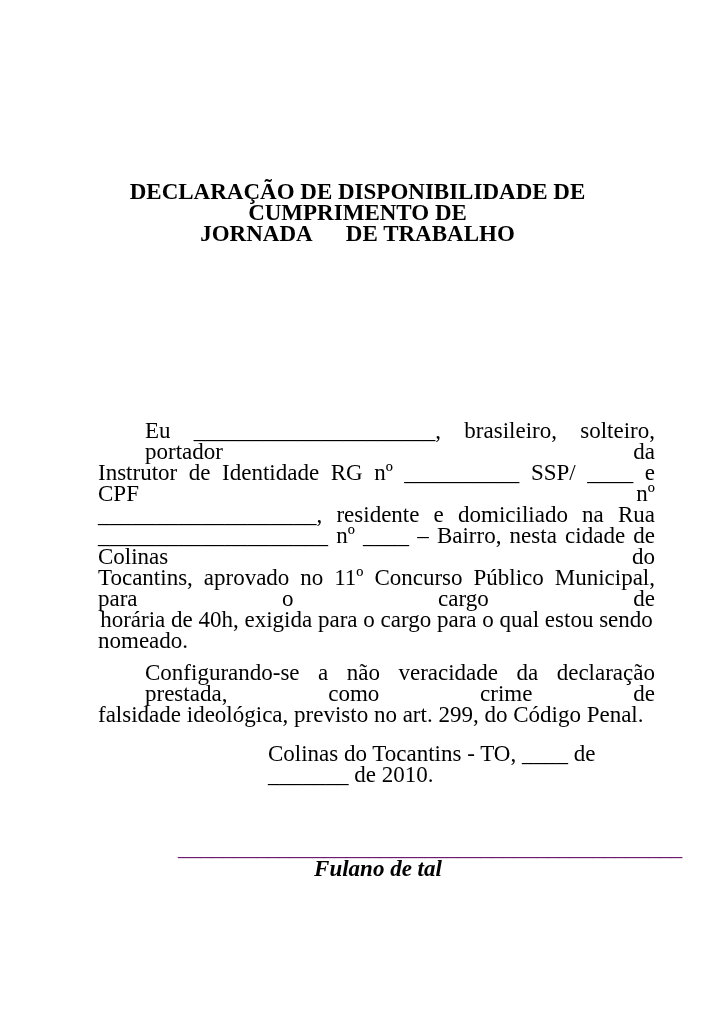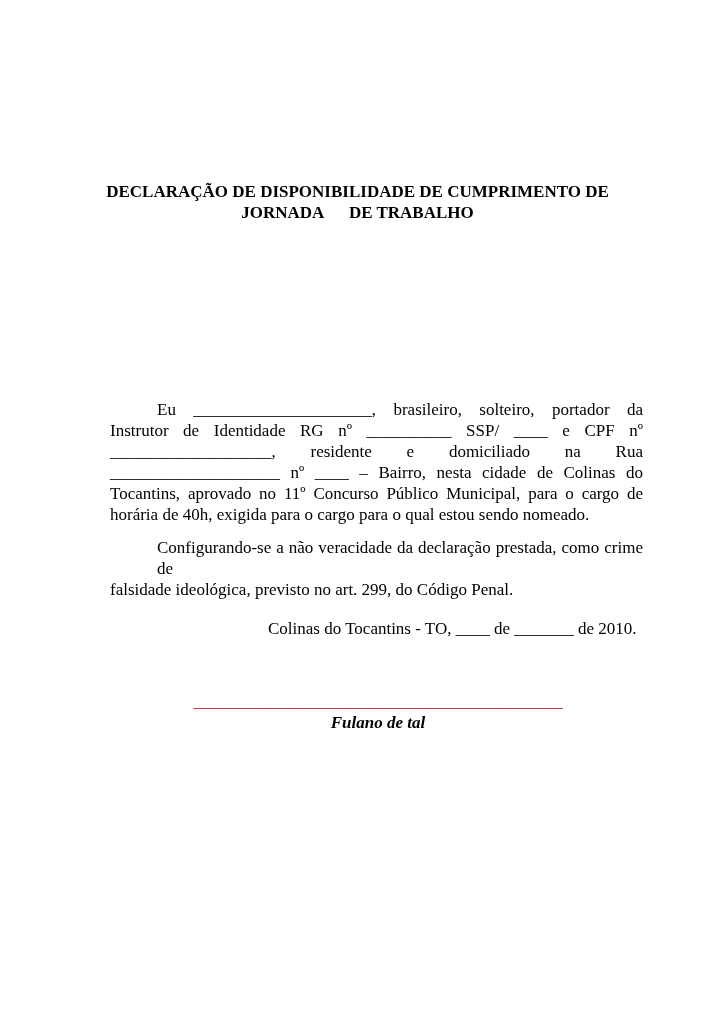--- a/index.html
+++ b/index.html
@@ -10,40 +10,40 @@
     height: 1024px;
     overflow: hidden;
   }
   .page {
     position: relative;
     width: 724px;
     height: 1024px;
     background: #ffffff;
     color: #000000;
     font-family: "Liberation Serif", "DejaVu Serif", serif;
-    font-size: 17px;
+    font-size: 23px;
     line-height: 21px;
     overflow: hidden;
   }
   .content {
     position: absolute;
     left: 98px;
     top: 0;
     width: 557px;
   }
   .doc-title {
     margin-top: 181px;
     margin-right: 38px;
     font-weight: 700;
     text-align: center;
   }
   .title-line {
     white-space: pre-wrap; 
   }
-  .para { margin: 12px; }
+  .para { margin: 0; }
   .para-main { margin-top: 176px; }
   .para-penalty { margin-top: 11px; }
   .jline {
     text-align: justify;
     text-align-last: justify;
     -moz-text-align-last: justify;
   }
   .jline-last {
     text-align: center;
     text-align-last: left;
@@ -56,21 +56,21 @@
   }
   .signature {
     margin-top: 52px;
     margin-left: 80px;
     width: 400px;
     text-align: center;
   }
   .sig-rule {
     white-space: nowrap;
     letter-spacing: -0.3px;
-    color: #b91c1c;
+    color: #701a75;
   }
   .sig-name {
     font-weight: 700;
     font-style: italic;
   }
 </style>
 </head>
 <body>
 
 <div class="page">

